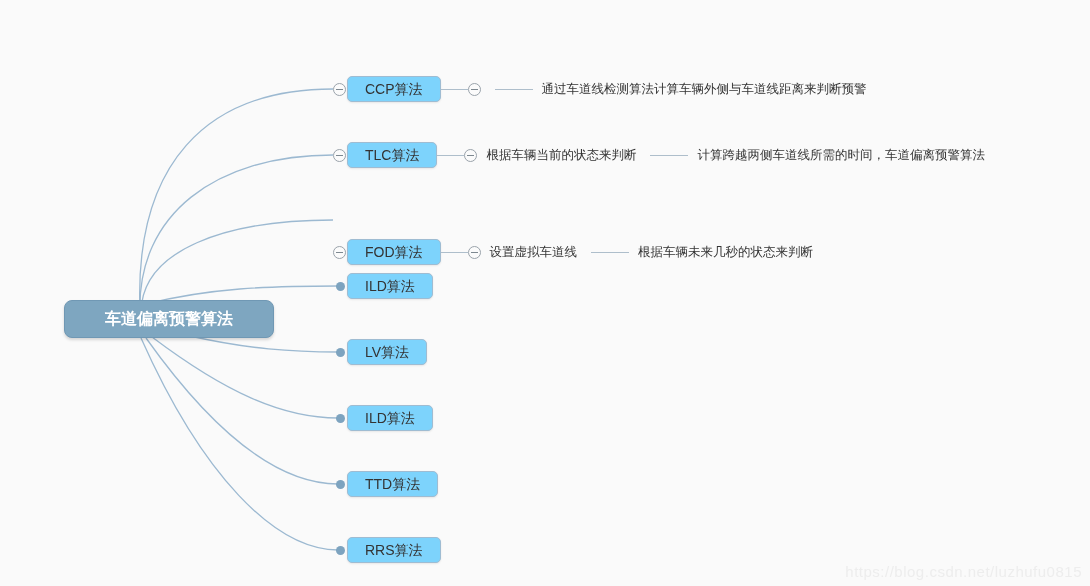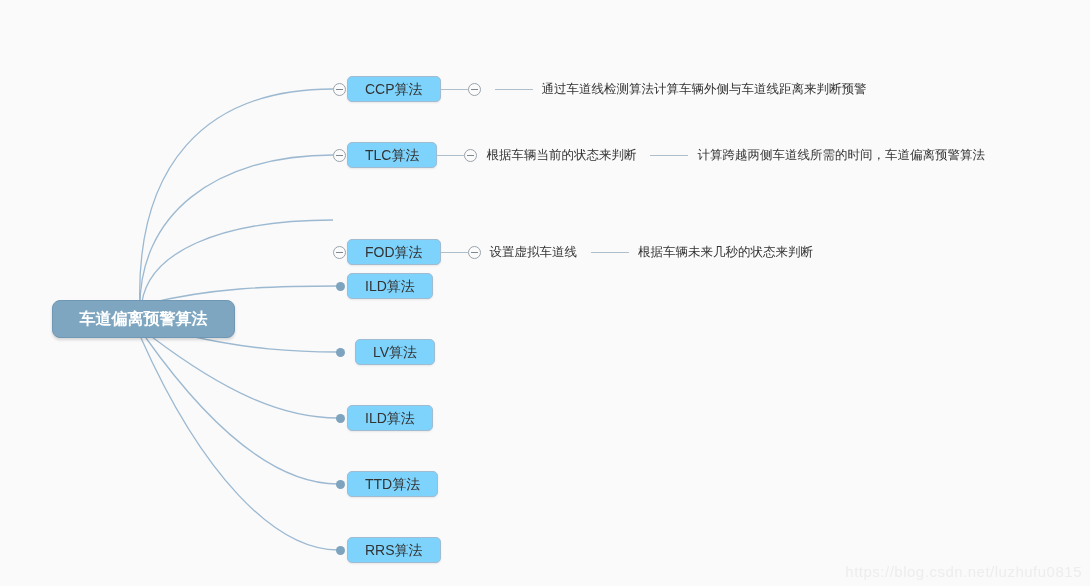--- a/index.html
+++ b/index.html
@@ -15,23 +15,23 @@
     background: #fafafa;
     overflow: hidden;
   }
   #edges {
     position: absolute;
     left: 0; top: 0;
     width: 1090px; height: 586px;
   }
   .root-node {
     position: absolute;
-    left: 52px;
+    left: 64px;
     top: 300px;
-    width: 183px;
+    width: 210px;
     height: 38px;
     background: #7ea6c0;
     border: 1px solid #7098b4;
     border-radius: 8px;
     color: #ffffff;
     font-size: 16px;
     font-weight: bold;
     text-align: center;
     line-height: 36px;
     box-shadow: 0 2px 3px rgba(0,0,0,0.15);
@@ -162,21 +162,21 @@
           <span class="minus"></span>
         </span>
         <span class="sub-text">设置虚拟车道线</span>
         <span class="h-line line-b"></span>
         <span class="sub-text">根据车辆未来几秒的状态来判断</span>
       </div>
       <div class="branch-row" style="top: 273px; left: 336px;">
         <span class="dot"></span>
         <div class="topic-box">ILD算法</div>
       </div>
-      <div class="branch-row" style="top: 339px; left: 336px; gap: 8px;">
+      <div class="branch-row" style="top: 339px; left: 336px;">
         <span class="dot"></span>
         <div class="topic-box">LV算法</div>
       </div>
       <div class="branch-row" style="top: 405px; left: 336px;">
         <span class="dot"></span>
         <div class="topic-box">ILD算法</div>
       </div>
       <div class="branch-row" style="top: 471px; left: 336px;">
         <span class="dot"></span>
         <div class="topic-box">TTD算法</div>

